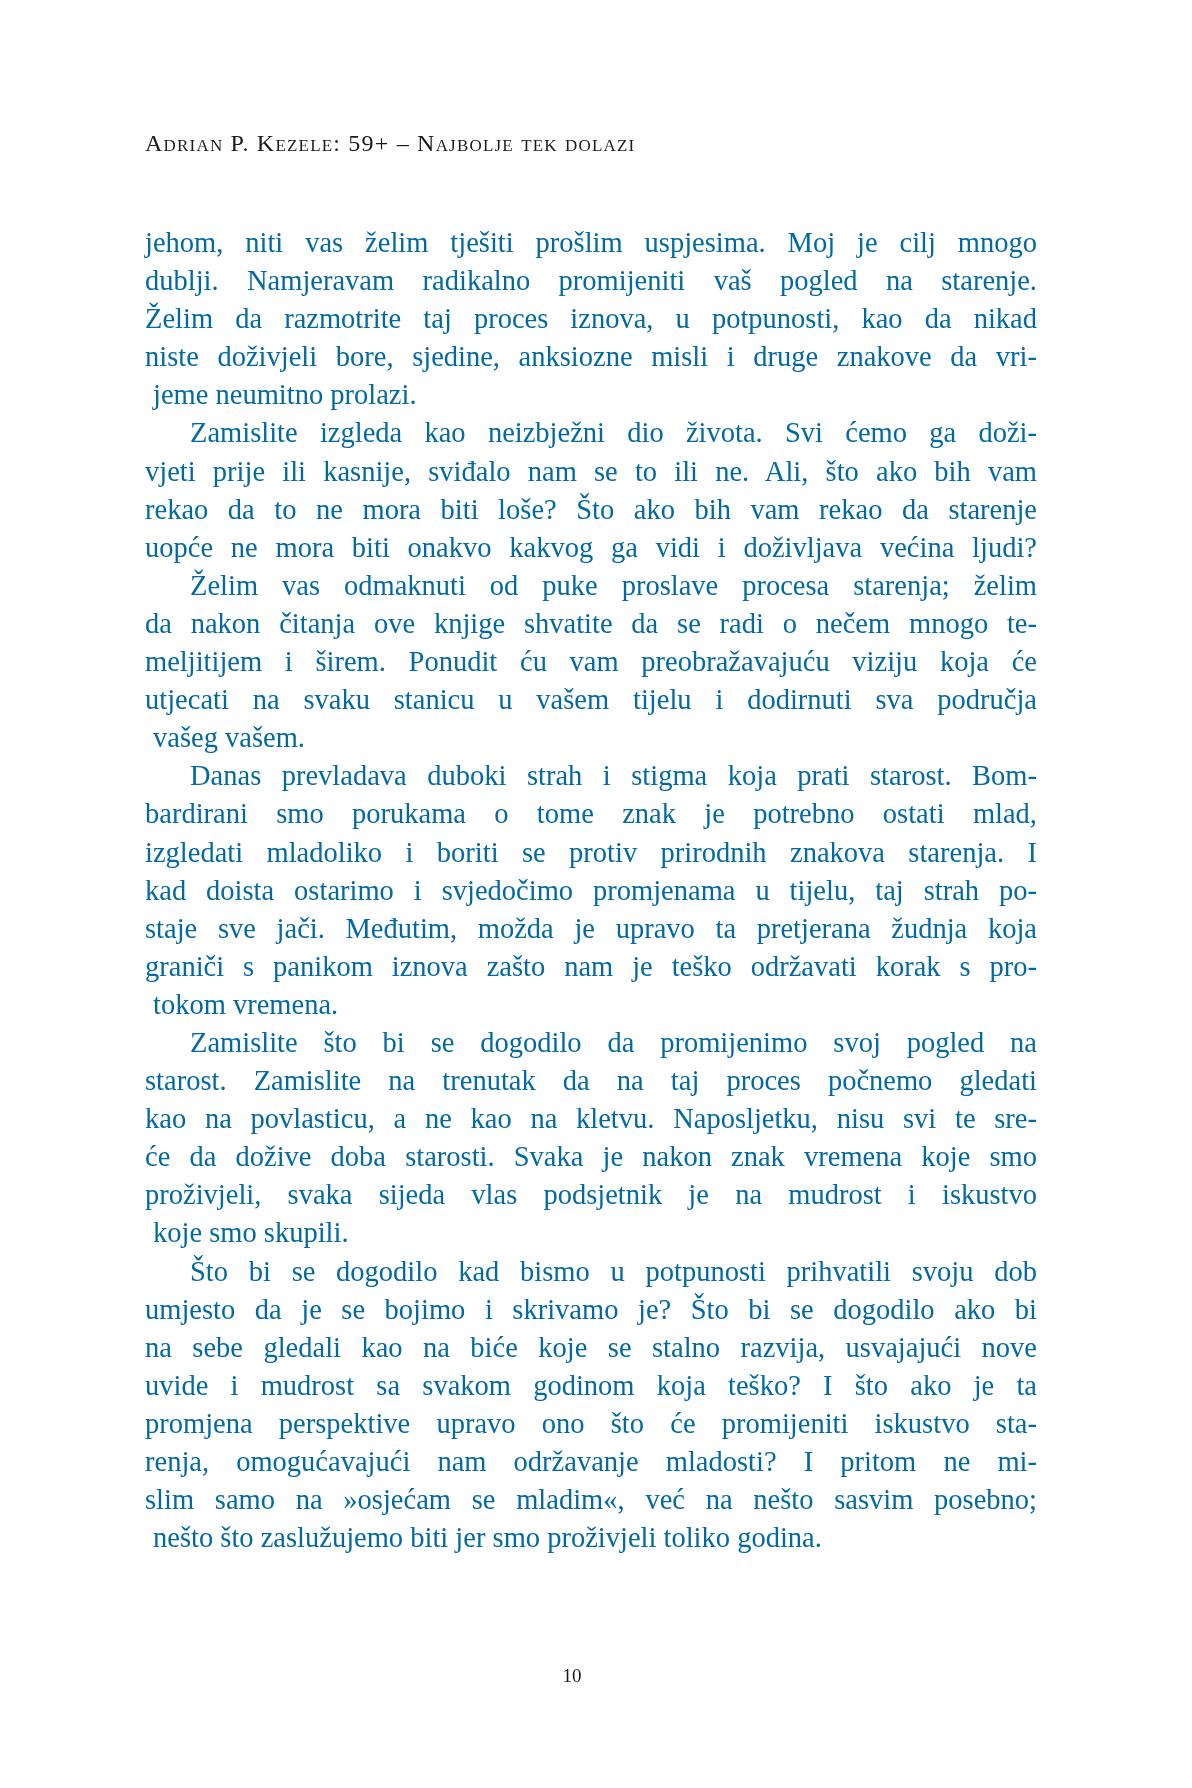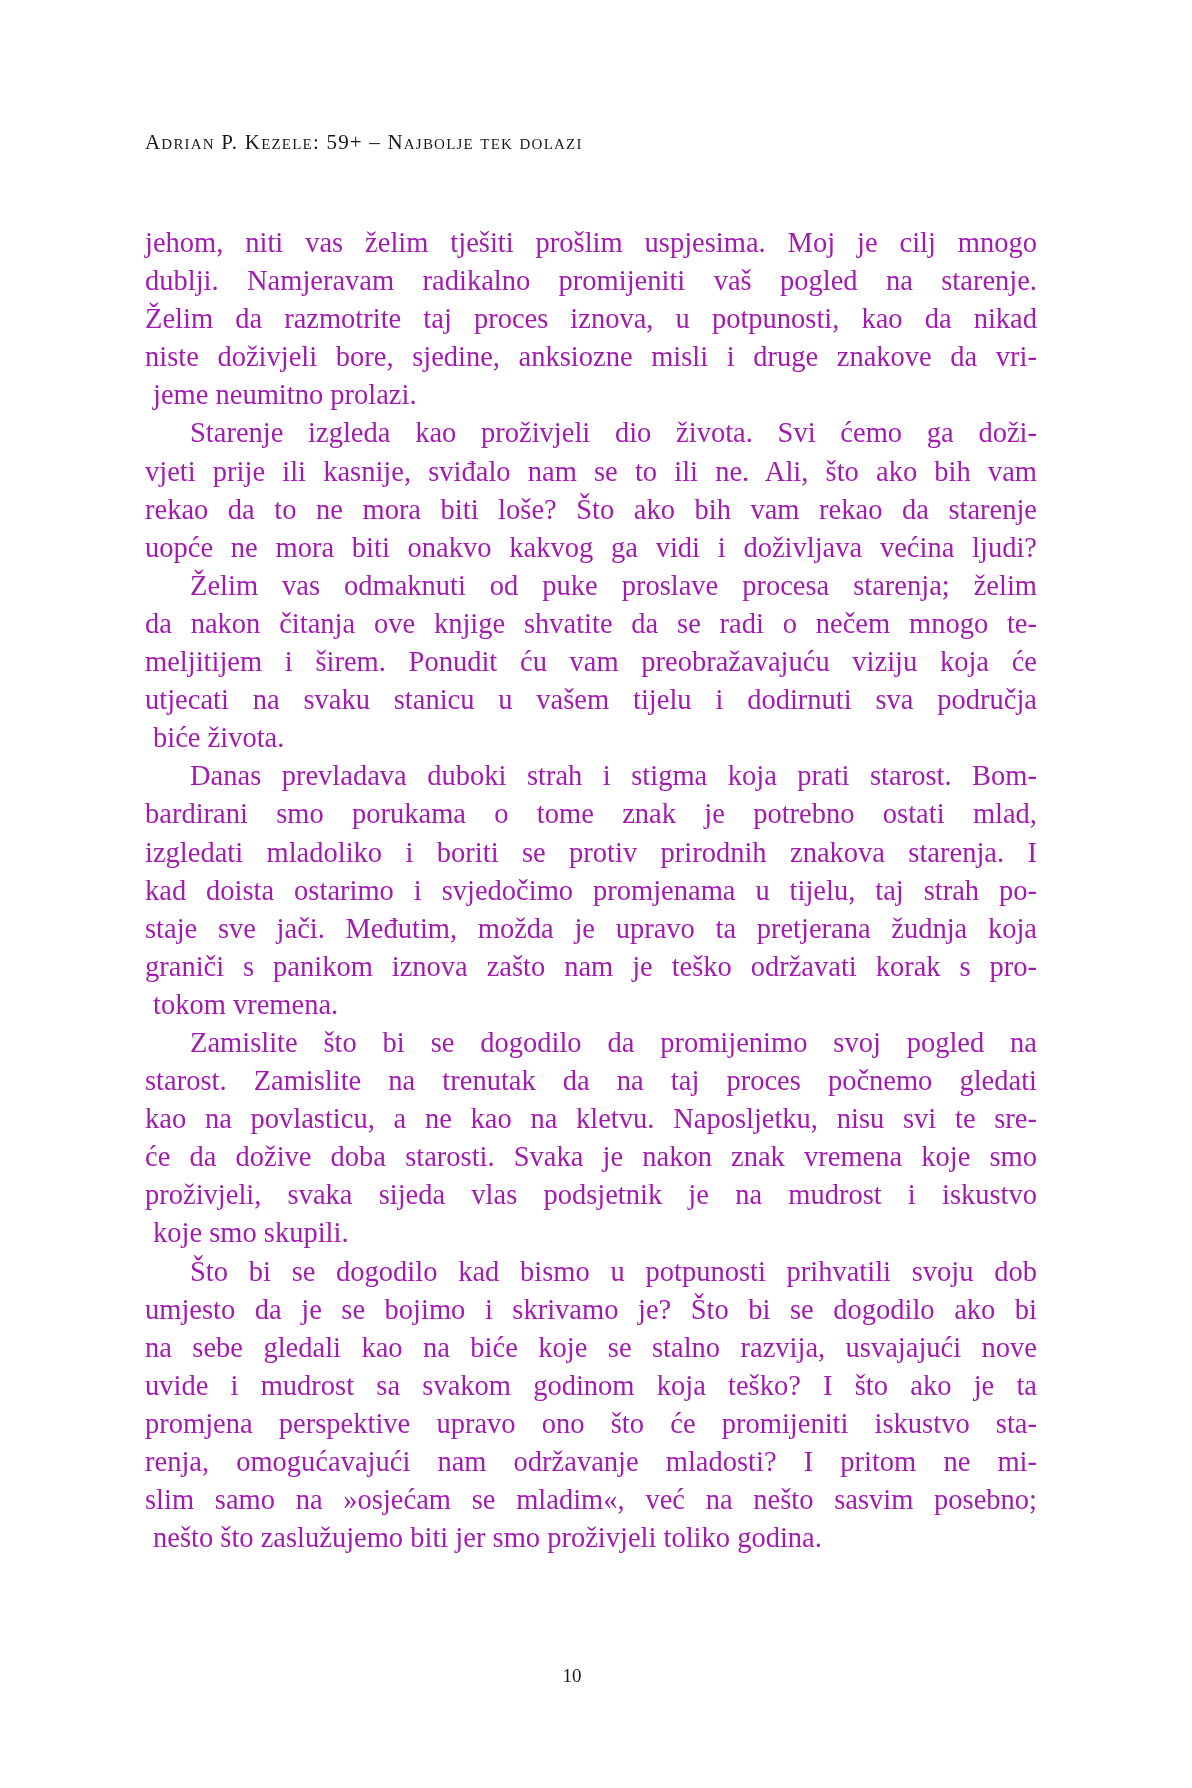--- a/index.html
+++ b/index.html
@@ -1,27 +1,27 @@
 <!DOCTYPE html>
 <html><head>
   <meta charset="utf-8">
   <style>
     html, body { margin: 0; padding: 0; background: #ffffff; }
     body { width: 1192px; height: 1788px; position: relative; overflow: hidden; }
     .page { position: absolute; left: 0; top: 0; width: 1192px; height: 1788px; background: #ffffff; }
     .running-head {
       position: absolute; left: 145px; top: 130px;
       font-family: "Liberation Serif", "DejaVu Serif", serif;
-      font-size: 21px; letter-spacing: 1.2px; color: #1a1a1a;
+      font-size: 24px; letter-spacing: 1.2px; color: #1a1a1a;
       font-variant: small-caps; white-space: nowrap;
     }
     .body-text {
       position: absolute; left: 145px; top: 224px; width: 892px;
       font-family: "Liberation Serif", "DejaVu Serif", serif;
-      font-size: 28.5px; color: #a21caf; line-height: 38.1px;
+      font-size: 28.5px; color: #0369a1; line-height: 38.1px;
     }
     .line {
       display: block; height: 38.1px; white-space: nowrap;
       text-align: justify; text-align-last: justify;
     }
     .line.last { text-align-last: left; margin-left: 8px; }
     .line.indent { padding-left: 45px; }
     .page-number {
       position: absolute; left: 0; width: 1144px; top: 1665px; text-align: center;
       font-family: "Liberation Serif", "DejaVu Serif", serif; font-size: 19px; color: #1a1a1a;
@@ -37,32 +37,32 @@
 
     <div>
       <span class="line">jehom, niti vas želim tješiti prošlim uspjesima. Moj je cilj mnogo</span>
       <span class="line">dublji. Namjeravam radikalno promijeniti vaš pogled na starenje.</span>
       <span class="line">Želim da razmotrite taj proces iznova, u potpunosti, kao da nikad</span>
       <span class="line">niste doživjeli bore, sjedine, anksiozne misli i druge znakove da vri-</span>
       <span class="line last">jeme neumitno prolazi.</span>
     </div>
 
     <div>
-      <span class="line indent">Starenje izgleda kao proživjeli dio života. Svi ćemo ga doži-</span>
+      <span class="line indent">Zamislite izgleda kao neizbježni dio života. Svi ćemo ga doži-</span>
       <span class="line">vjeti prije ili kasnije, sviđalo nam se to ili ne. Ali, što ako bih vam</span>
       <span class="line">rekao da to ne mora biti loše? Što ako bih vam rekao da starenje</span>
       <span class="line">uopće ne mora biti onakvo kakvog ga vidi i doživljava većina ljudi?</span>
     </div>
 
     <div>
       <span class="line indent">Želim vas odmaknuti od puke proslave procesa starenja; želim</span>
       <span class="line">da nakon čitanja ove knjige shvatite da se radi o nečem mnogo te-</span>
       <span class="line">meljitijem i širem. Ponudit ću vam preobražavajuću viziju koja će</span>
       <span class="line">utjecati na svaku stanicu u vašem tijelu i dodirnuti sva područja</span>
-      <span class="line last">biće života.</span>
+      <span class="line last">vašeg vašem.</span>
     </div>
 
     <div>
       <span class="line indent">Danas prevladava duboki strah i stigma koja prati starost. Bom-</span>
       <span class="line">bardirani smo porukama o tome znak je potrebno ostati mlad,</span>
       <span class="line">izgledati mladoliko i boriti se protiv prirodnih znakova starenja. I</span>
       <span class="line">kad doista ostarimo i svjedočimo promjenama u tijelu, taj strah po-</span>
       <span class="line">staje sve jači. Međutim, možda je upravo ta pretjerana žudnja koja</span>
       <span class="line">graniči s panikom iznova zašto nam je teško održavati korak s pro-</span>
       <span class="line last">tokom vremena.</span>

